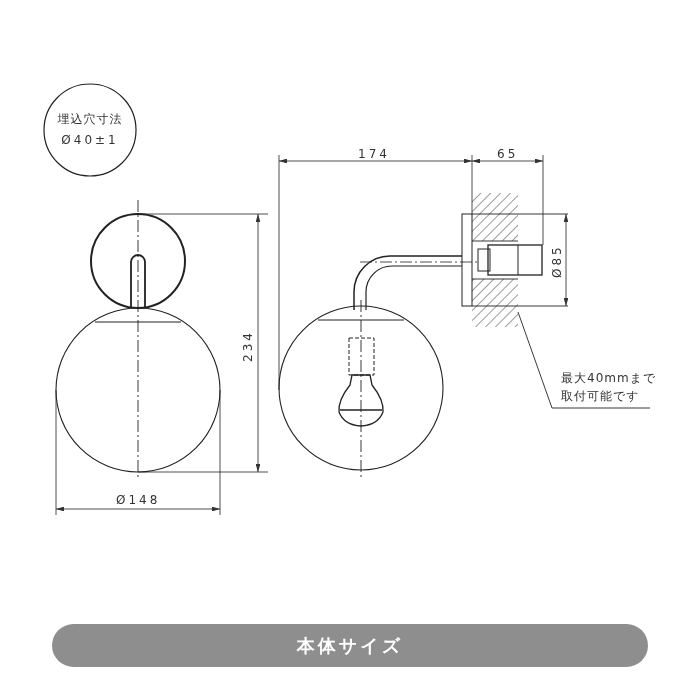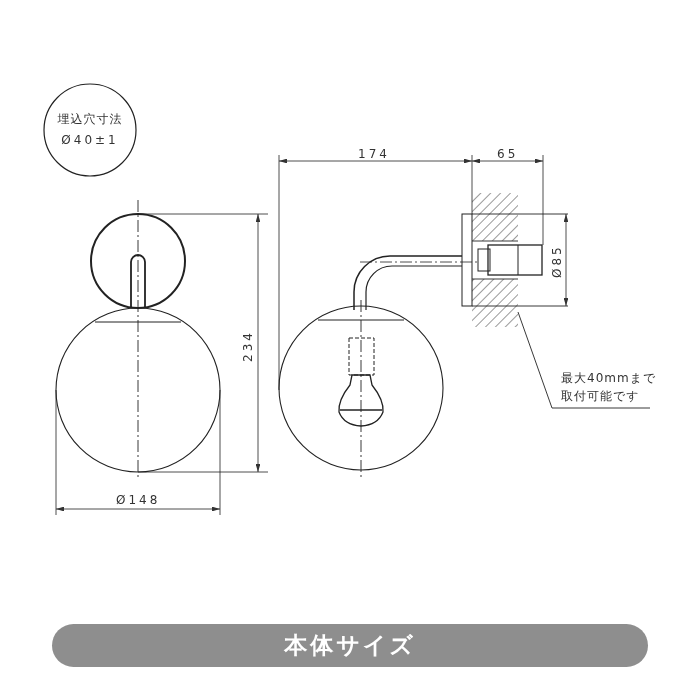--- a/index.html
+++ b/index.html
@@ -4,21 +4,21 @@
 <style>
   html, body { margin:0; padding:0; background:#ffffff; }
   body { width:700px; height:700px; position:relative; overflow:hidden;
          font-family:"DejaVu Sans", sans-serif; }
   #drawing { position:absolute; left:0; top:0; width:700px; height:700px; }
   .dimtext { font-family:"DejaVu Sans", sans-serif; font-size:12px; fill:#333; letter-spacing:3px; }
   .note { font-family:"DejaVu Sans", sans-serif; font-size:12px; fill:#333; letter-spacing:1px; }
   #banner { position:absolute; left:52px; top:624px; width:596px; height:43px;
             background:#8e8e8e; border-radius:22px; display:flex; align-items:center;
             justify-content:center; }
-  #banner span { color:#ffffff; font-weight:bold; font-size:23px; letter-spacing:3px;
+  #banner span { color:#ffffff; font-weight:bold; font-size:18px; letter-spacing:3px;
                  font-family:"DejaVu Sans", sans-serif;text-align:center; }
 </style>
 </head>
 <body>
 
 <svg id="drawing" viewBox="0 0 700 700" xmlns="http://www.w3.org/2000/svg">
   <defs>
     <pattern id="hatch" patternUnits="userSpaceOnUse" width="7" height="7" patternTransform="rotate(45)">
       <line x1="0" y1="0" x2="0" y2="7" stroke="#333" stroke-width="1"></line>
     </pattern>

